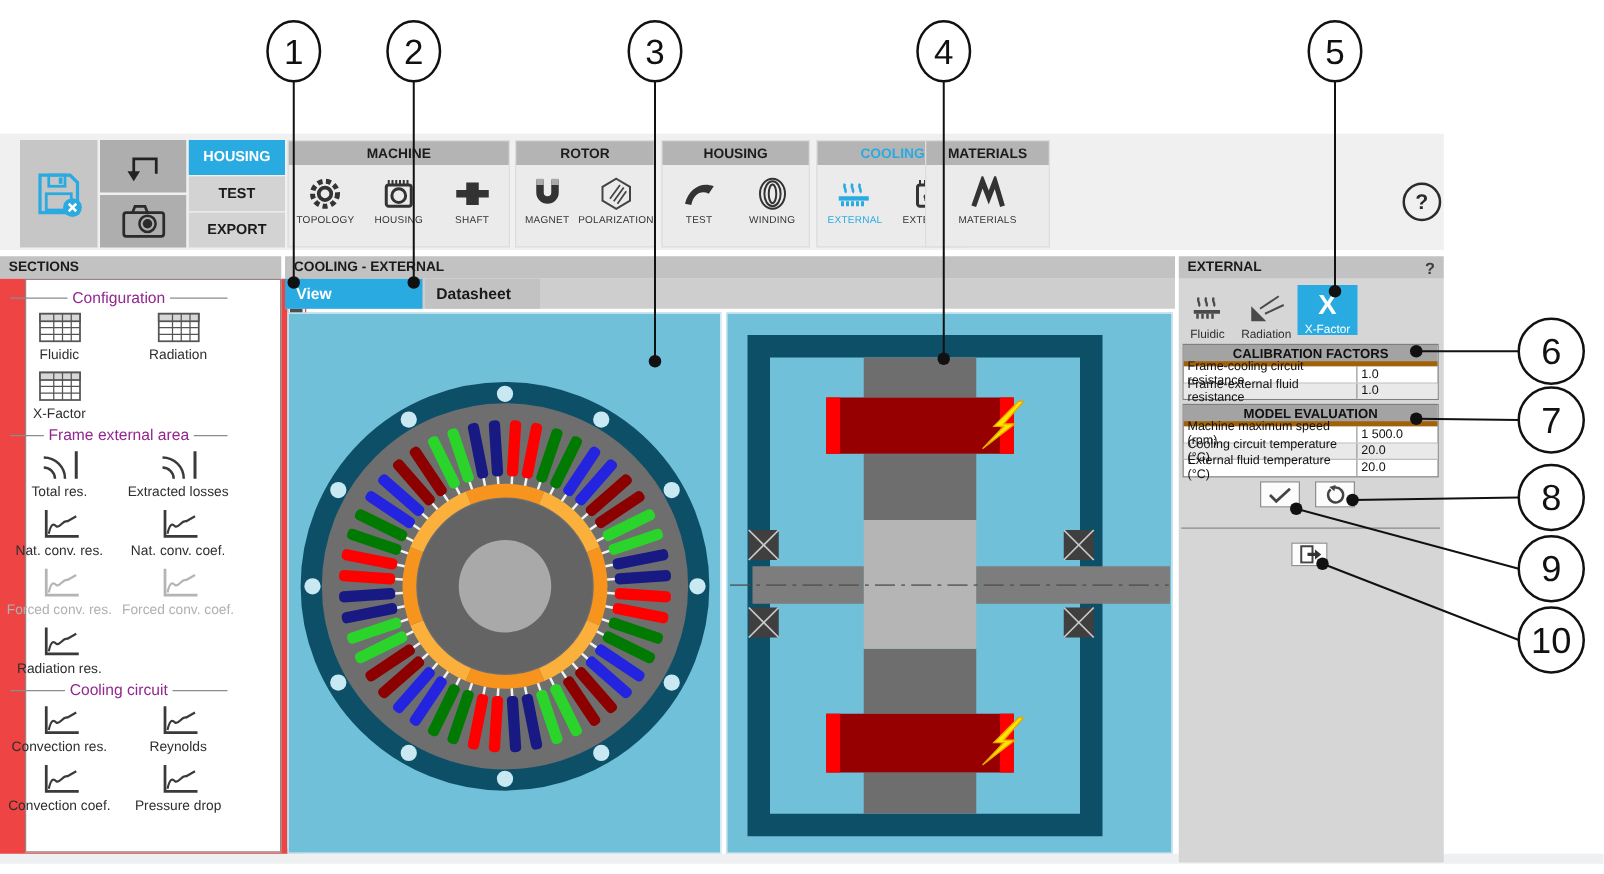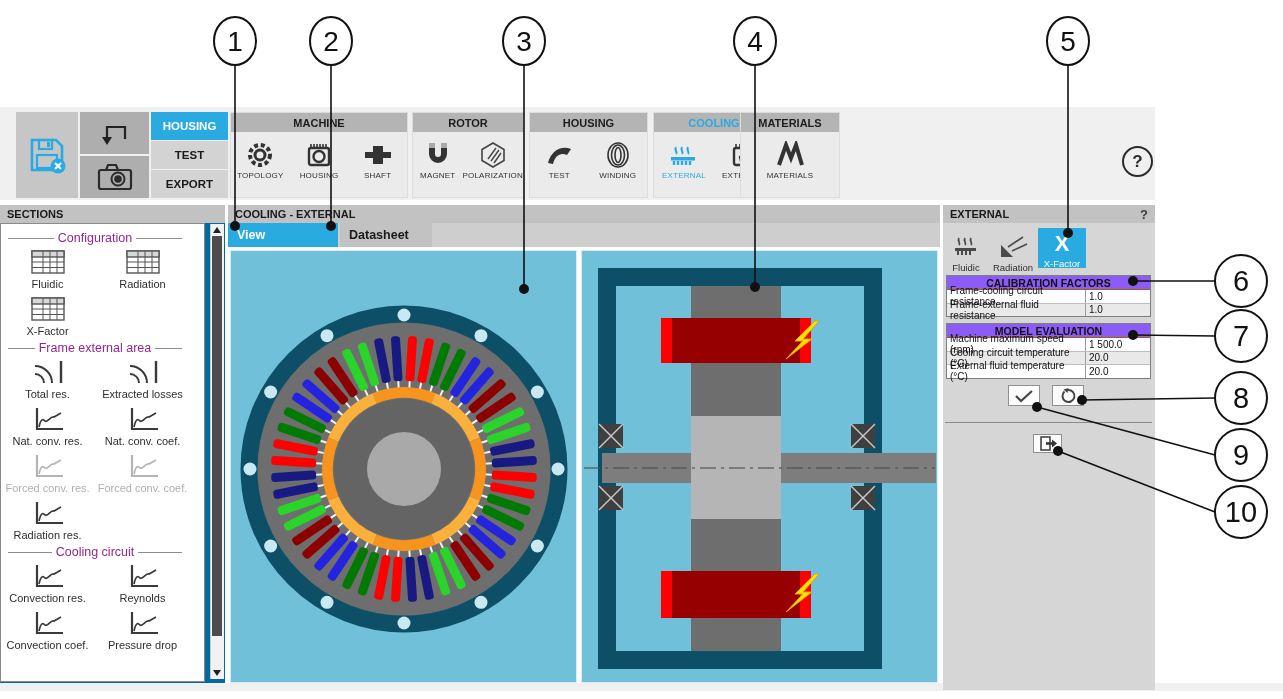--- a/index.html
+++ b/index.html
@@ -22,21 +22,21 @@
   .ribbon-title.active{color:var(--accent);}
   .ribbon-items{display:flex;justify-content:space-evenly;align-items:flex-start;padding-top:7px;}
   .ribbon-item{display:flex;flex-direction:column;align-items:center;width:62px;cursor:default;}
   .ribbon-item .ic{height:32px;display:flex;align-items:center;justify-content:center;}
   .ribbon-item .lb{font-size:8px;color:#333;margin-top:0;letter-spacing:.2px;white-space:nowrap;}
   .ribbon-item.active .lb{color:var(--accent);}
   #help-top{left:1122px;top:146px;width:27px;height:27px;border:2.5px solid #2b2b2b;border-radius:50%;
             display:flex;align-items:center;justify-content:center;font-weight:bold;font-size:17px;color:#2b2b2b;background:#f0f0f0;}
   
   #sections-bar{left:0;top:205px;width:225px;height:18px;text-align:center;}
-  #sidebar-body{left:0;top:223px;width:225px;height:467px;background:#0369a1;}
+  #sidebar-body{left:0;top:223px;width:225px;height:467px;background:#ef4444;padding-left:20px;}
   #sidebar-panel{left:17px;top:228px;width:205px;height:459px;background:#fff;border:1px solid #8a8a8a;box-sizing:border-box;}
   #sidebar-content{position:absolute;left:0;top:0;width:190px;height:457px;overflow:hidden;padding-top:4px;box-sizing:border-box;}
   .sec-header{display:flex;align-items:center;margin:4px 8px 2px 8px;}
   .sec-header .ln{flex:1;height:1px;background:#8c8c8c;}
   .sec-header .tx{padding:0 4px;font-size:12.5px;color:var(--purple);white-space:nowrap;}
   .sec-grid{display:grid;grid-template-columns:1fr 1fr;row-gap:6px;margin:4px 0 2px 0;}
   .side-item{display:flex;flex-direction:column;align-items:center;cursor:default;}
   .side-item .ic{height:26px;display:flex;align-items:flex-end;justify-content:center;}
   .side-item .lb{font-size:11px;color:#2e2e2e;margin-top:3px;white-space:nowrap;}
   .side-item.disabled .lb{color:#b0b0b0;}
@@ -56,21 +56,21 @@
   
   #ext-bar{left:943px;top:205px;width:212px;height:18px;justify-content:space-between;}
   #ext-bar .q{font-weight:bold;font-size:13px;color:#3c3c3c;}
   #panel-body{left:943px;top:223px;width:212px;height:467px;background:#d6d6d6;}
   .ptab{position:absolute;top:5px;height:40px;display:flex;flex-direction:column;align-items:center;justify-content:flex-start;
         padding-top:5px;box-sizing:border-box;cursor:default;}
   .ptab .lb{font-size:9.5px;color:#2e2e2e;margin-top:3px;}
   .ptab.active{background:var(--accent);}
   .ptab.active .lb{color:#fff;}
   .ftable{position:absolute;left:3px;border:1px solid #7e7e7e;background:#fff;box-sizing:border-box;}
-  .ftable .thead{background:#8b5cf6;border-bottom:1px solid #a16207;font-weight:bold;font-size:10.5px;color:#111;
+  .ftable .thead{background:#a3a3a3;border-bottom:4px solid #a16207;font-weight:bold;font-size:10.5px;color:#111;
                  display:flex;align-items:center;justify-content:center;height:13px;}
   .frow{display:flex;height:12.5px;border-bottom:1px solid #bdbdbd;font-size:10px;color:#111;}
   .frow:last-child{border-bottom:none;}
   .frow.alt{background:#e9e9e9;}
   .frow .fl{width:139px;padding:0 3px;display:flex;align-items:center;border-right:1px solid #9a9a9a;box-sizing:border-box;}
   .frow .fv{flex:1;padding:0 3px;display:flex;align-items:center;}
   .pbtn{position:absolute;background:#fcfcfc;border:1px solid #8f8f8f;display:flex;align-items:center;justify-content:center;box-sizing:border-box;cursor:default;}
   #panel-divider{position:absolute;left:2px;top:199px;width:207px;height:1px;background:#8a8a8a;}
   
   #callout-overlay{left:0;top:0;width:1283px;height:699px;pointer-events:none;}

